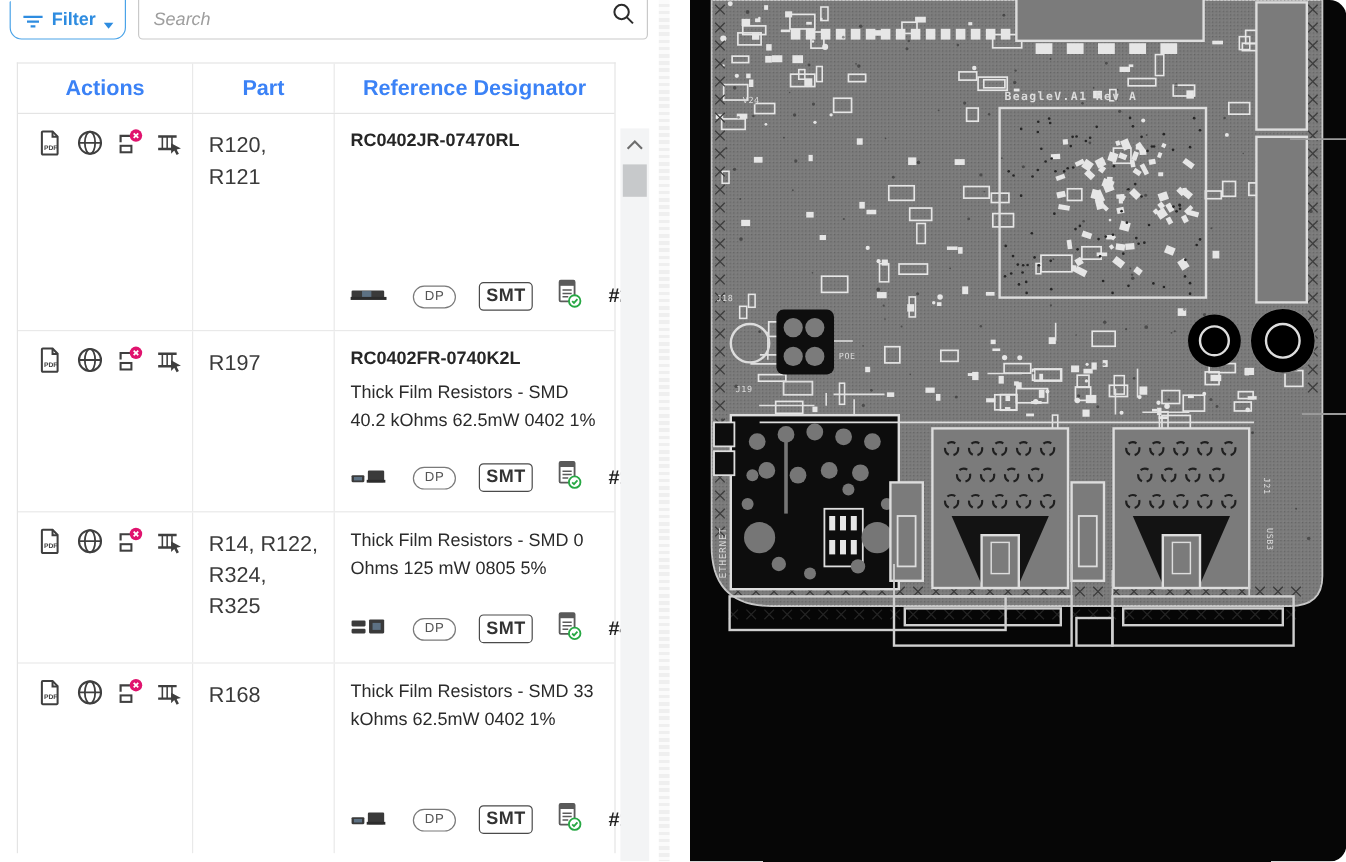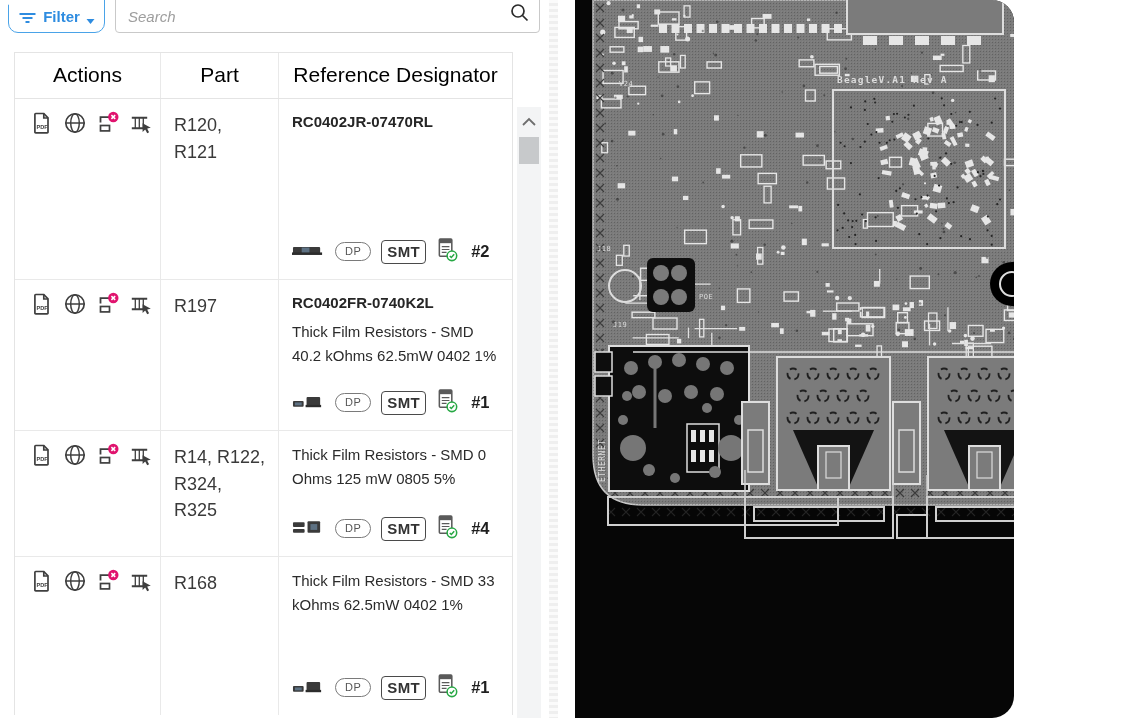--- a/index.html
+++ b/index.html
@@ -1,44 +1,44 @@
 <!DOCTYPE html>
 <html><head>
 <meta charset="utf-8">
 <style>
   html,body{margin:0;padding:0;background:#fff;}
-  .app{position:relative;width:1014px;height:718px;background:#ffffff;border-radius:22px;
+  .app{position:relative;width:1122px;height:718px;background:#ffffff;border-radius:14px;
        overflow:hidden;font-family:"Liberation Sans", sans-serif;}
   
   .filter-btn{position:absolute;left:8px;top:-12px;width:97px;height:45px;background:#fff;
        border:1.6px solid #4aa3e8;border-radius:10px;color:#2e8ce0;display:flex;align-items:flex-end;
        justify-content:center;gap:6px;padding-bottom:7px;box-sizing:border-box;font-size:15px;font-weight:600;cursor:pointer;}
   .filter-btn svg{display:block;}
   .search-box{position:absolute;left:115px;top:-10px;width:425px;height:43px;background:#fff;
        border:1.3px solid #c9c9c9;border-radius:4px;box-sizing:border-box;display:flex;align-items:flex-end;}
   .search-box input{flex:1;border:none;outline:none;font-family:"Liberation Sans",sans-serif;
        font-size:15px;font-style:italic;color:#b91c1c;padding:0 0 7px 12px;background:transparent;}
   .search-box input::placeholder{color:#9e9e9e;font-style:italic;}
   .search-glyph{padding:0 10px 6px 0;}
   
   .bom-table{position:absolute;left:14px;top:52px;width:497px;border:1px solid #e4e4e4;border-bottom:none;box-sizing:content-box;background:#fff;}
   .thead{display:grid;grid-template-columns:146px 118px 233px;border-bottom:1px solid #e4e4e4;}
-  .th{font-size:21px;font-weight:400;color:#000000;text-align:center;padding:7px 6px 8px 6px;border-right:1px solid #e9e9e9;line-height:1.45;}
+  .th{font-size:18px;font-weight:700;color:#3b82f6;text-align:center;padding:7px 6px 8px 6px;border-right:1px solid #e9e9e9;line-height:1.45;}
   .th:last-child{border-right:none;}
   .row{display:grid;grid-template-columns:146px 118px 233px;border-bottom:1px solid #e9e9e9;position:relative;}
   .row:last-child{border-bottom:none;}
   .cell{border-right:1px solid #e9e9e9;box-sizing:border-box;}
   .cell:last-child{border-right:none;}
   .cell-actions{padding:12px 4px 0 15px;display:flex;gap:9px;align-items:flex-start;}
   .cell-actions .aicon{width:24px;height:24px;cursor:pointer;}
   .cell-ref{padding:13px 8px 0 13px;font-size:18px;color:#3a3a3a;line-height:1.45;}
   .cell-part{padding:12px 4px 12px 13px;position:relative;}
   .part-number{font-size:15px;font-weight:700;color:#262626;margin:2px 0 9px 0;}
   .part-desc{font-size:15px;color:#2b2b2b;line-height:1.56;max-width:215px;}
-  .part-footer{position:absolute;left:13px;bottom:13px;display:flex;align-items:center;gap:10px;}
+  .part-footer{position:absolute;left:13px;bottom:13px;display:flex;align-items:center;gap:19px;}
   .dp-badge{border:1.5px solid #7a7a7a;border-radius:12px;padding:2px 9px 3px 9px;font-size:11px;color:#555;letter-spacing:.5px;}
   .smt-badge{border:1.6px solid #4a4a4a;border-radius:4px;padding:2px 5px 3px 5px;font-size:15px;font-weight:700;color:#333;letter-spacing:.4px;}
   .part-count{font-size:16.5px;font-weight:600;color:#1f1f1f;margin-left:2px;}
   
   .vscroll{position:absolute;left:517px;top:107px;width:24px;height:611px;background:#f3f4f5;}
   .vscroll .arrow{position:absolute;top:6px;left:4px;}
   .vscroll .thumb{position:absolute;top:30px;left:2px;width:20px;height:27px;background:#c7c9cb;cursor:pointer;}
   .gutter{position:absolute;left:549px;top:0;width:9px;height:718px;
       background:repeating-linear-gradient(180deg,#fbfbfb 0 3px,#efefef 3px 6px);}
   

